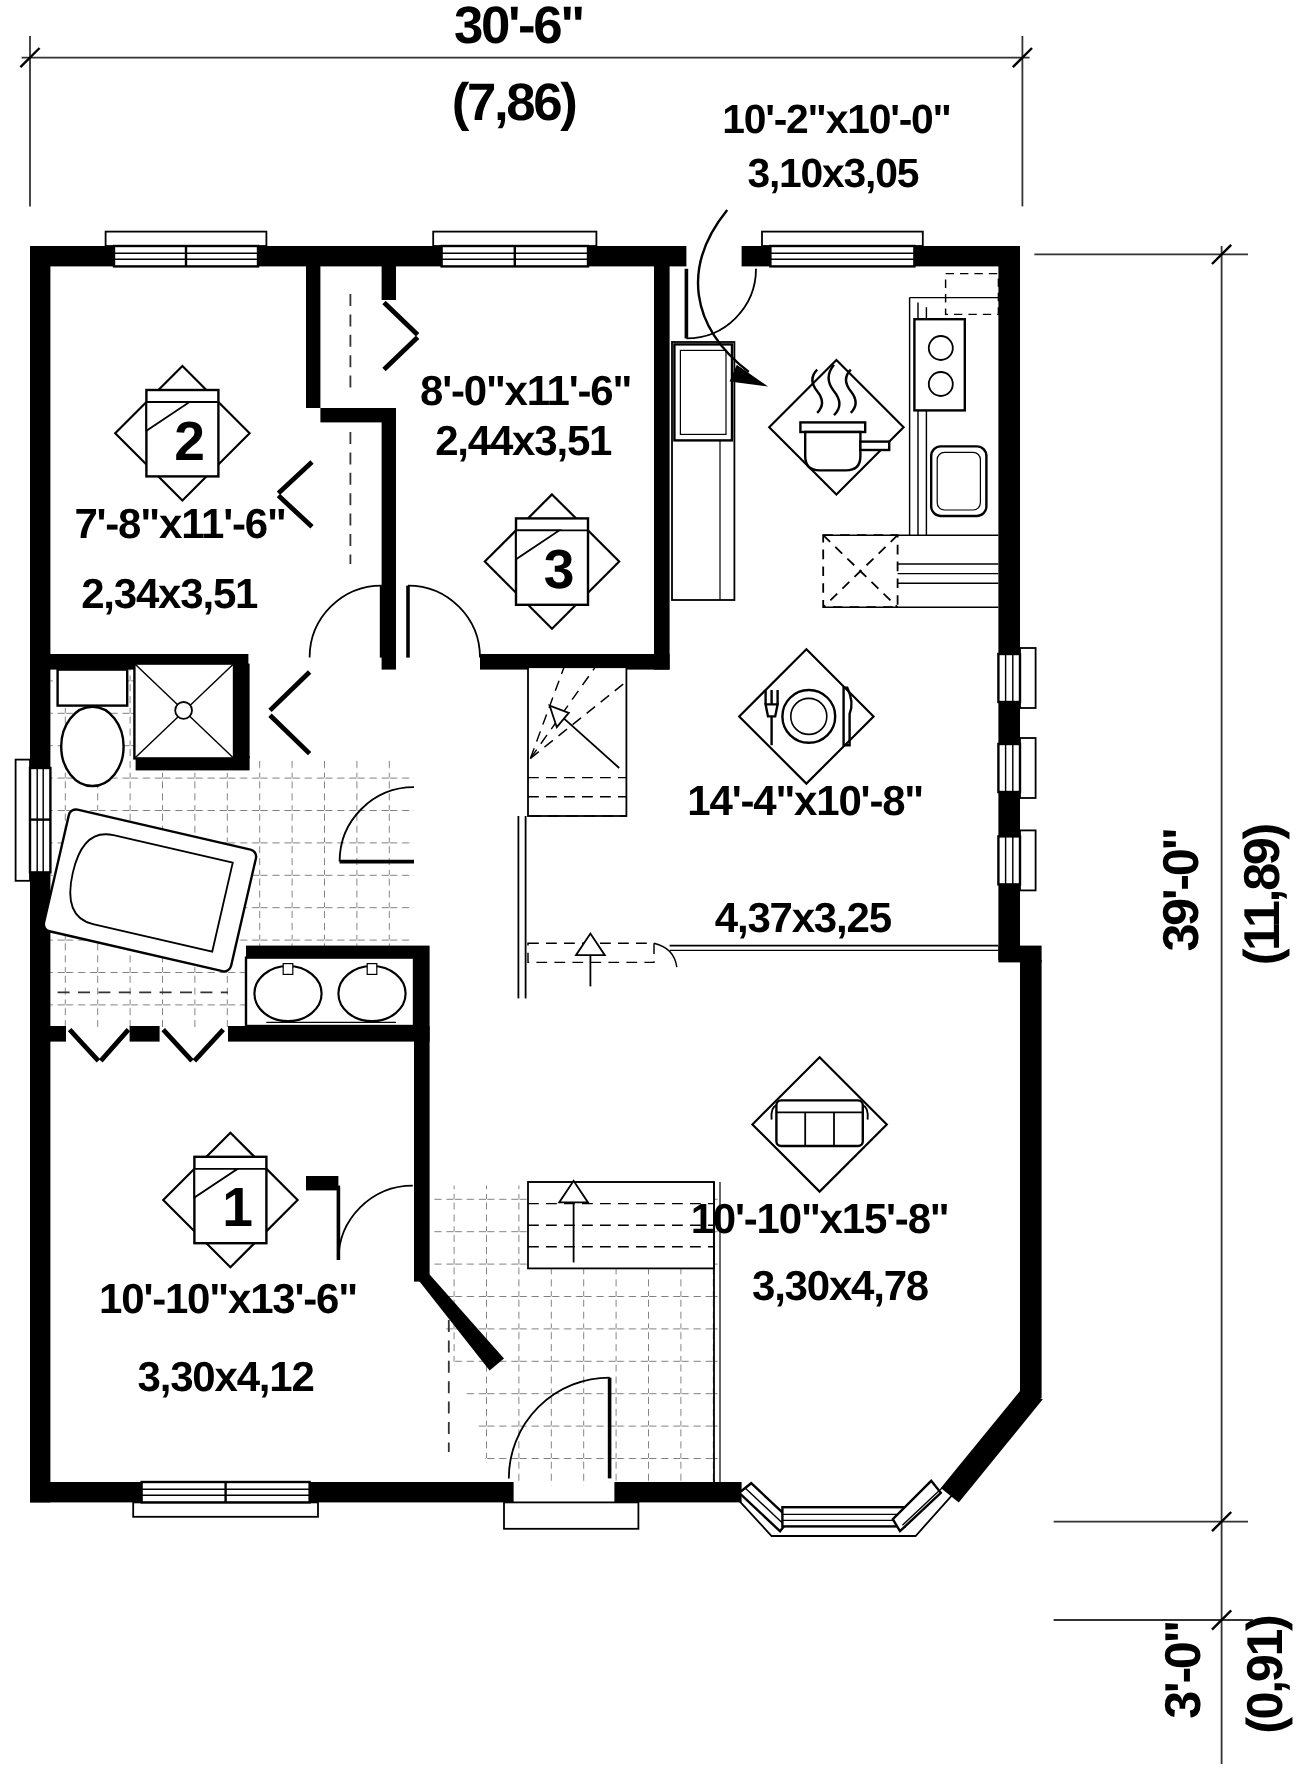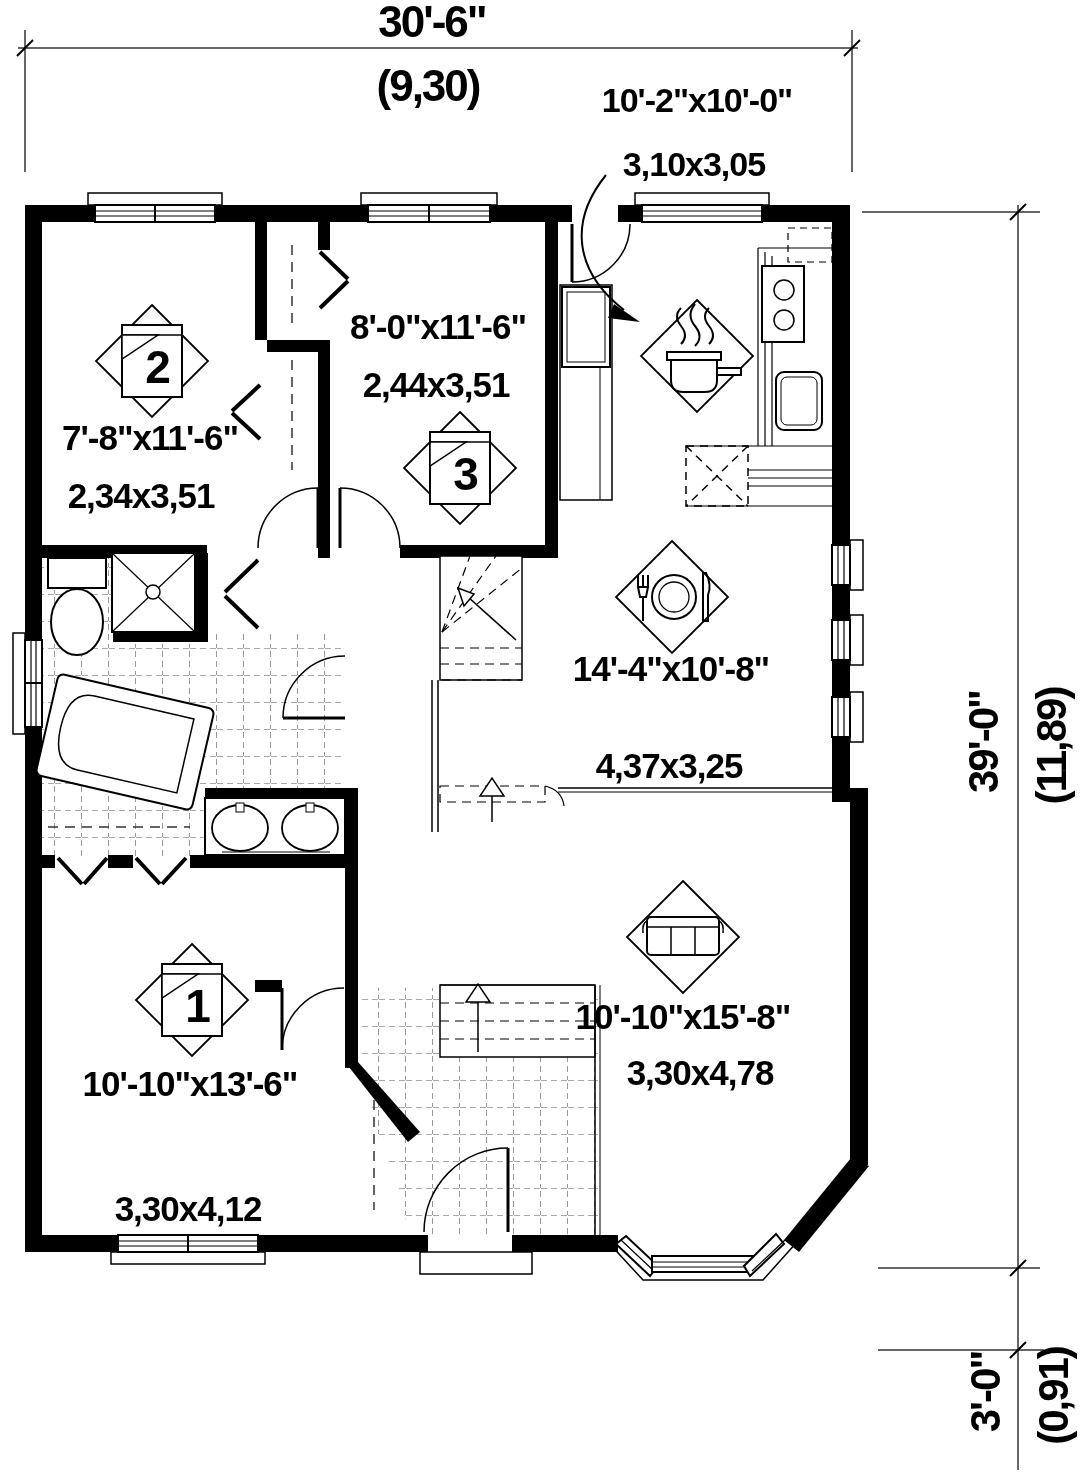--- a/index.html
+++ b/index.html
@@ -375,39 +375,39 @@
     <line x1="1010" y1="1358" x2="1026" y2="1342" stroke="#000" stroke-width="2"></line>
   </g>
 
   <g>
     <path d="M 606,175 C 568,222 575,272 624,310" fill="none" stroke="#000" stroke-width="2"></path>
     <polygon points="640,322 614,304 608,318" fill="#000"></polygon>
   </g>
 </svg>
 
 <div class="lbl dim-lbl" style="left:432px;top:22px">30'-6"</div>
-<div class="lbl dim-lbl" style="left:428px;top:86px">(9,30)</div>
+<div class="lbl dim-lbl" style="left:428px;top:86px">(7,86)</div>
 
 <div class="lbl callout-lbl" style="left:697px;top:100px">10'-2"x10'-0"</div>
-<div class="lbl callout-lbl" style="left:694px;top:164px">3,10x3,05</div>
+<div class="lbl callout-lbl" style="left:694px;top:145px">3,10x3,05</div>
 
 <div class="lbl room-lbl" style="left:438px;top:326px">8'-0"x11'-6"</div>
-<div class="lbl room-lbl" style="left:436px;top:384px">2,44x3,51</div>
+<div class="lbl room-lbl" style="left:436px;top:368px">2,44x3,51</div>
 
 <div class="lbl room-lbl" style="left:150px;top:437px">7'-8"x11'-6"</div>
 <div class="lbl room-lbl" style="left:141px;top:495px">2,34x3,51</div>
 
 <div class="lbl room-lbl" style="left:671px;top:668px">14'-4"x10'-8"</div>
 <div class="lbl room-lbl" style="left:669px;top:765px">4,37x3,25</div>
 
 <div class="lbl room-lbl" style="left:683px;top:1016px">10'-10"x15'-8"</div>
 <div class="lbl room-lbl" style="left:700px;top:1072px">3,30x4,78</div>
 
 <div class="lbl room-lbl" style="left:190px;top:1083px">10'-10"x13'-6"</div>
-<div class="lbl room-lbl" style="left:188px;top:1208px">3,30x4,12</div>
+<div class="lbl room-lbl" style="left:188px;top:1148px">3,30x4,12</div>
 
 <div class="lbl rot" style="left:984px;top:742px">39'-0"</div>
 <div class="lbl rot" style="left:1052px;top:746px">(11,89)</div>
 
 <div class="lbl rot" style="left:986px;top:1392px">3'-0"</div>
 <div class="lbl rot" style="left:1054px;top:1396px">(0,91)</div>
 
 </div>
 
 </body></html>

